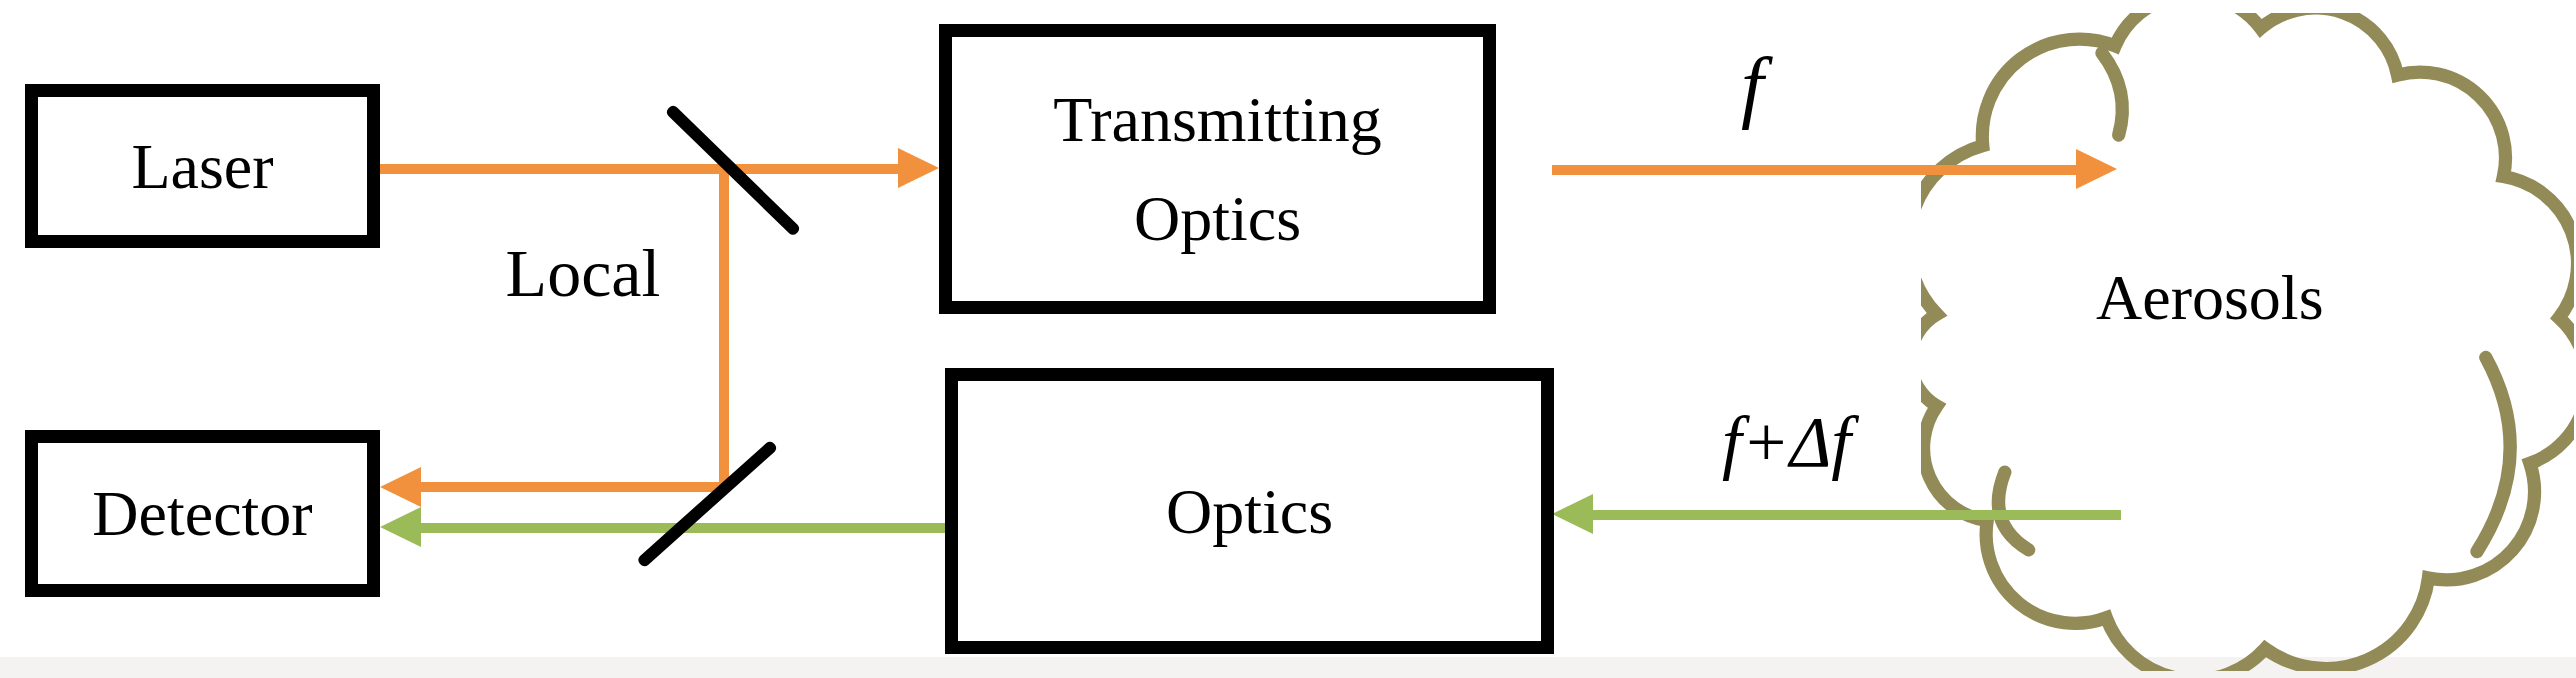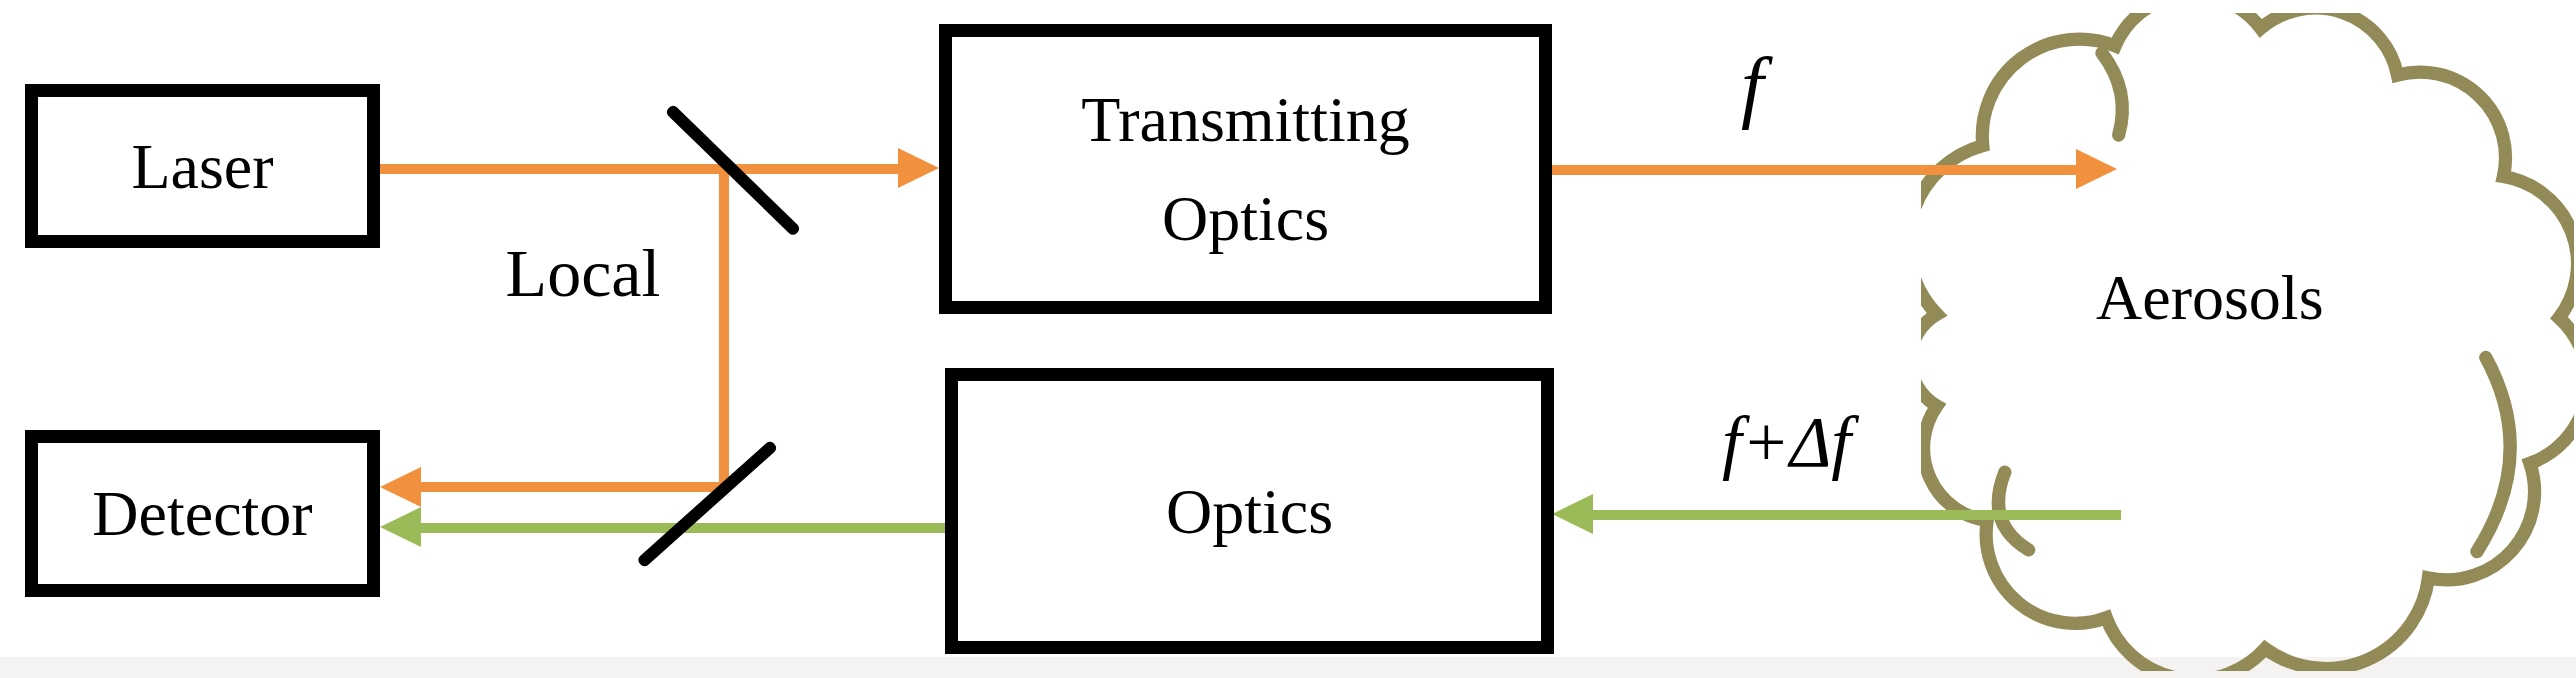--- a/index.html
+++ b/index.html
@@ -20,21 +20,21 @@
     flex-direction: column;
     align-items: center;
     justify-content: center;
     text-align: center;
     box-sizing: border-box;
     font-size: 64px;
     line-height: 99px;
     z-index: 4;
   }
   #laser-box      { left: 25px;   top: 84px;  width: 355px; height: 164px; }
-  #transmitting-box { left: 939px; top: 24px;  width: 613px; height: 290px; }
+  #transmitting-box { left: 939px; top: 24px;  width: 557px; height: 290px; }
   #receiving-box  { left: 945px; top: 368px; width: 609px; height: 286px; }
   #detector-box   { left: 25px;   top: 430px; width: 355px; height: 167px; }
 
   .hline, .vline { position: absolute; z-index: 2; }
   .orange { background: #F2913D; }
   .green  { background: #9BBB59; }
 
   
   #beam-laser-out      { left: 380px;  top: 164px; width: 521px; height: 9.7px; }
   #beam-local-vertical { left: 719px;  top: 164px; width: 9.7px;  height: 328px; }

